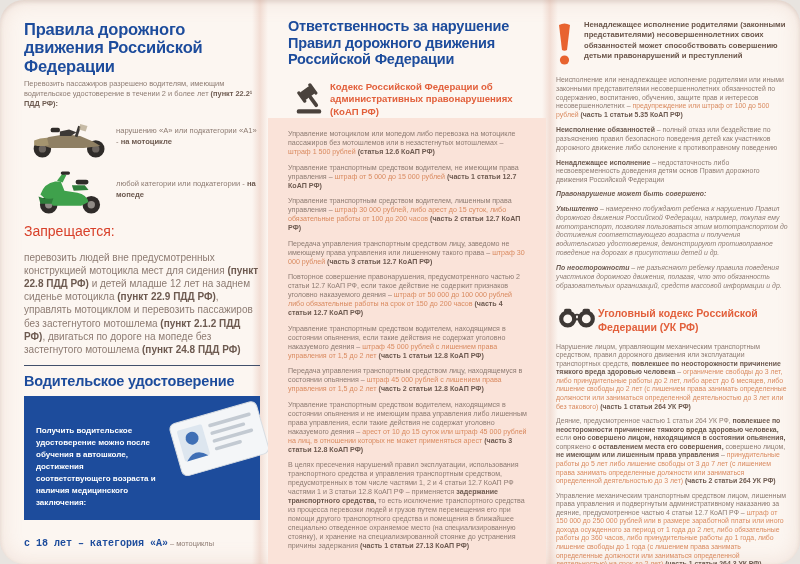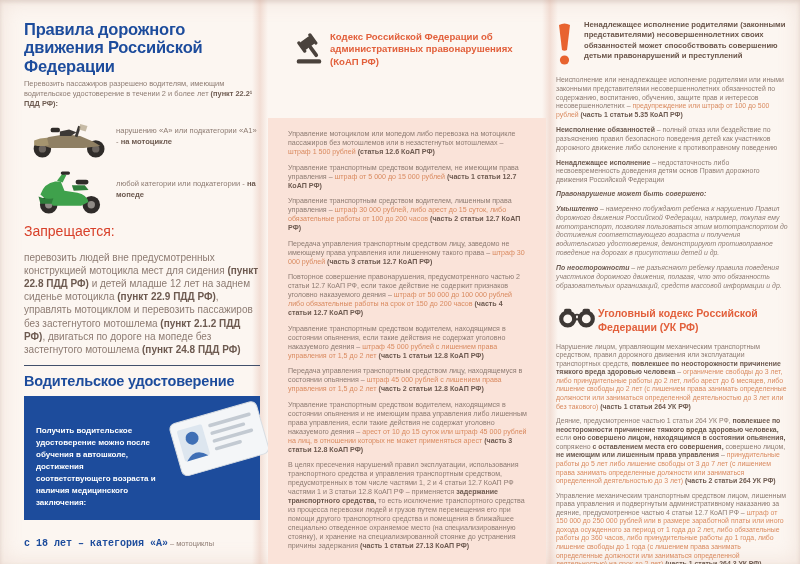--- a/index.html
+++ b/index.html
@@ -1,18 +1,18 @@
 <!DOCTYPE html>
 <html><head>
 <meta charset="utf-8">
 <style>
   html,body{margin:0;padding:0;background:#e8e4e0;}
   .page{position:relative;width:800px;height:564px;background:#fcf6f1;overflow:hidden;
         font-family:"Liberation Sans",sans-serif;
-        box-shadow:inset 0 0 22px rgba(195,145,120,.20), inset 0 2px 4px rgba(120,90,80,.18);}
+        box-shadow:inset 0 0 22px rgba(195,145,120,.20), inset 0 2px 4px rgba(120,90,80,.18);border-radius:24px;}
   .fold{position:absolute;top:0;bottom:0;width:16px;pointer-events:none;
         background:linear-gradient(90deg, rgba(216,160,140,0), rgba(216,160,140,.28), rgba(216,160,140,0));}
   #fold-a{left:252px;} #fold-b{left:542px;}
 
   
   .col-left{position:absolute;left:24px;top:20px;width:236px;}
   .mid-head{position:absolute;left:288px;top:18px;width:244px;}
   .mid-panel{position:absolute;left:268px;top:118px;width:278px;bottom:0;
              background:#fae3d9;padding:12px 19px 0 20px;box-sizing:border-box;}
   .col-right{position:absolute;left:556px;top:20px;width:232px;}
@@ -137,20 +137,21 @@
 
     <div class="ages">
         <p class="age-row"><span class="seg-bl">с 18 лет – категория «А»</span><span class="seg-g"> – мотоциклы</span></p>
         <p class="age-row"><span class="seg-bl">с 16 лет – подкатегория «А1»</span><span class="seg-g"> – легкие мотоциклы (объем двигателя до 125 куб. см)</span></p>
         <p class="age-row"><span class="seg-bl">с 16 лет – категория «М»</span><span class="seg-g"> – мопеды (объем двигателя до 50 куб. см)</span></p>
       </div>
 
   </section>
 
   <section class="mid-head">
+    <h1 class="mid-h1">Ответственность за нарушение Правил дорожного движения Российской Федерации</h1>
     <div class="code-head">
       <span class="ch-icon">
         <svg width="32" height="32" viewBox="0 0 34 34">
           <g transform="rotate(-36 15 12)">
             <rect x="9" y="6" width="14" height="10" rx="2" fill="#4a423c"></rect>
             <rect x="7" y="4" width="3.5" height="14" rx="1.5" fill="#4a423c"></rect>
             <rect x="21.5" y="4" width="3.5" height="14" rx="1.5" fill="#4a423c"></rect>
             <rect x="14" y="15" width="4" height="14" rx="2" fill="#4a423c"></rect>
           </g>
           <rect x="4" y="28" width="26" height="4.5" rx="2" fill="#4a423c"></rect>

